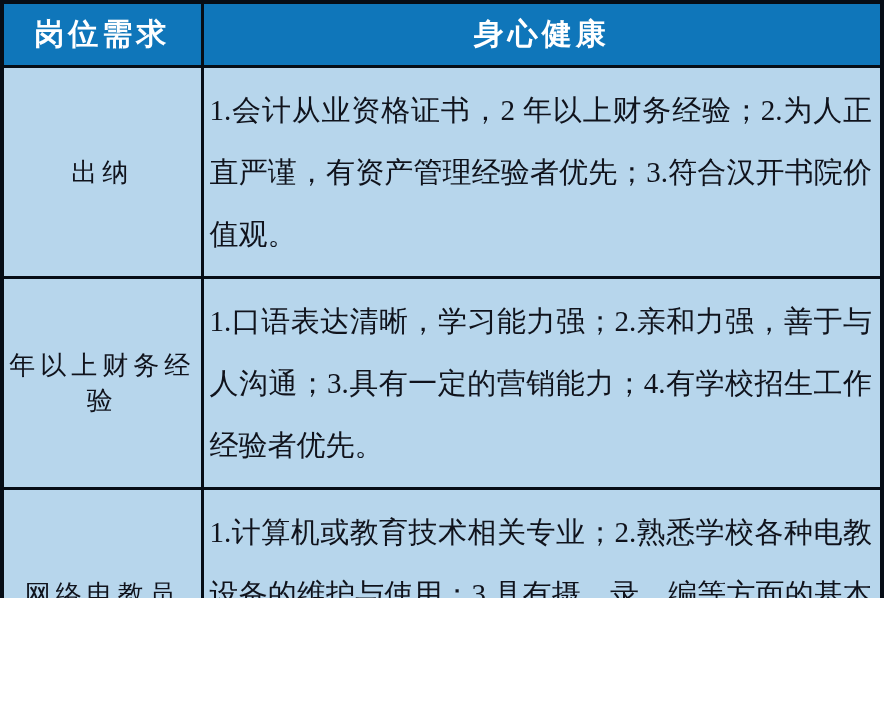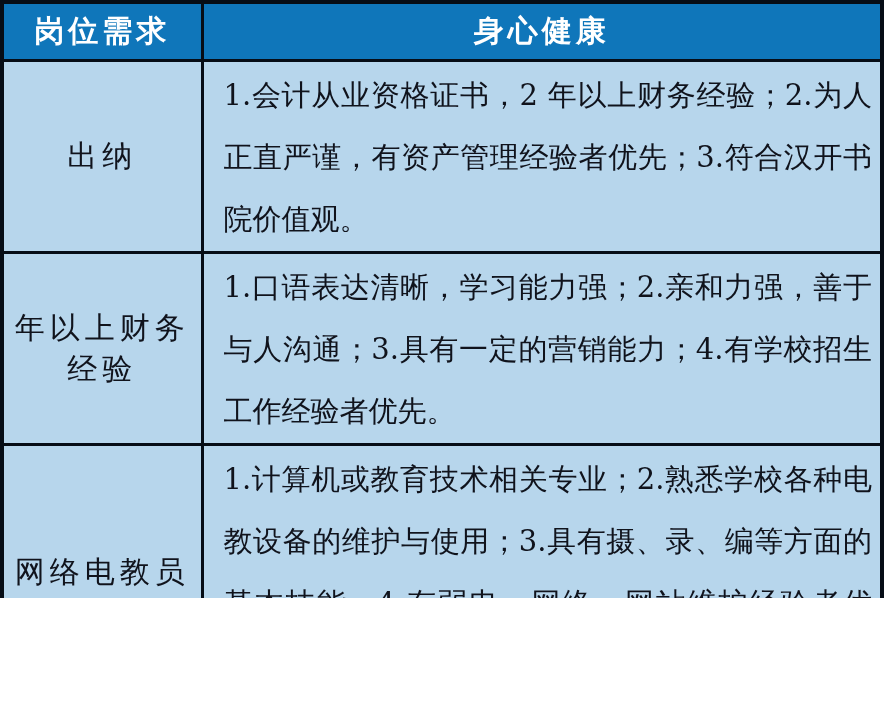--- a/index.html
+++ b/index.html
@@ -42,33 +42,34 @@
     text-align: center;
     vertical-align: middle;
   }
   tr.data-row { background: #b7d6ec; }
   tr.row-2lines { height: 126px; }
   tr.row-3lines { height: 188px; }
 
   td.position-cell {
     text-align: center;
     vertical-align: middle;
-    font-size: 30px;
+    font-size: 26px;
     color: #10131c;
     letter-spacing: 5px;
     padding: 12px 2px;
   }
   td.requirements-cell {
     vertical-align: middle;
     font-size: 29px;
     line-height: 62px;
     color: #10131c;
-    padding: 0 8px 0 20px;
+    padding: 0 8px 0 6px;
     text-align: justify;
     text-justify: inter-ideograph;
+    font-family: Liberation Serif, serif;
   }
 
   
   .watermark {
     position: absolute;
     left: 24px;
     top: 0px;
     width: 200px;
     height: 60px;
     pointer-events: none;

